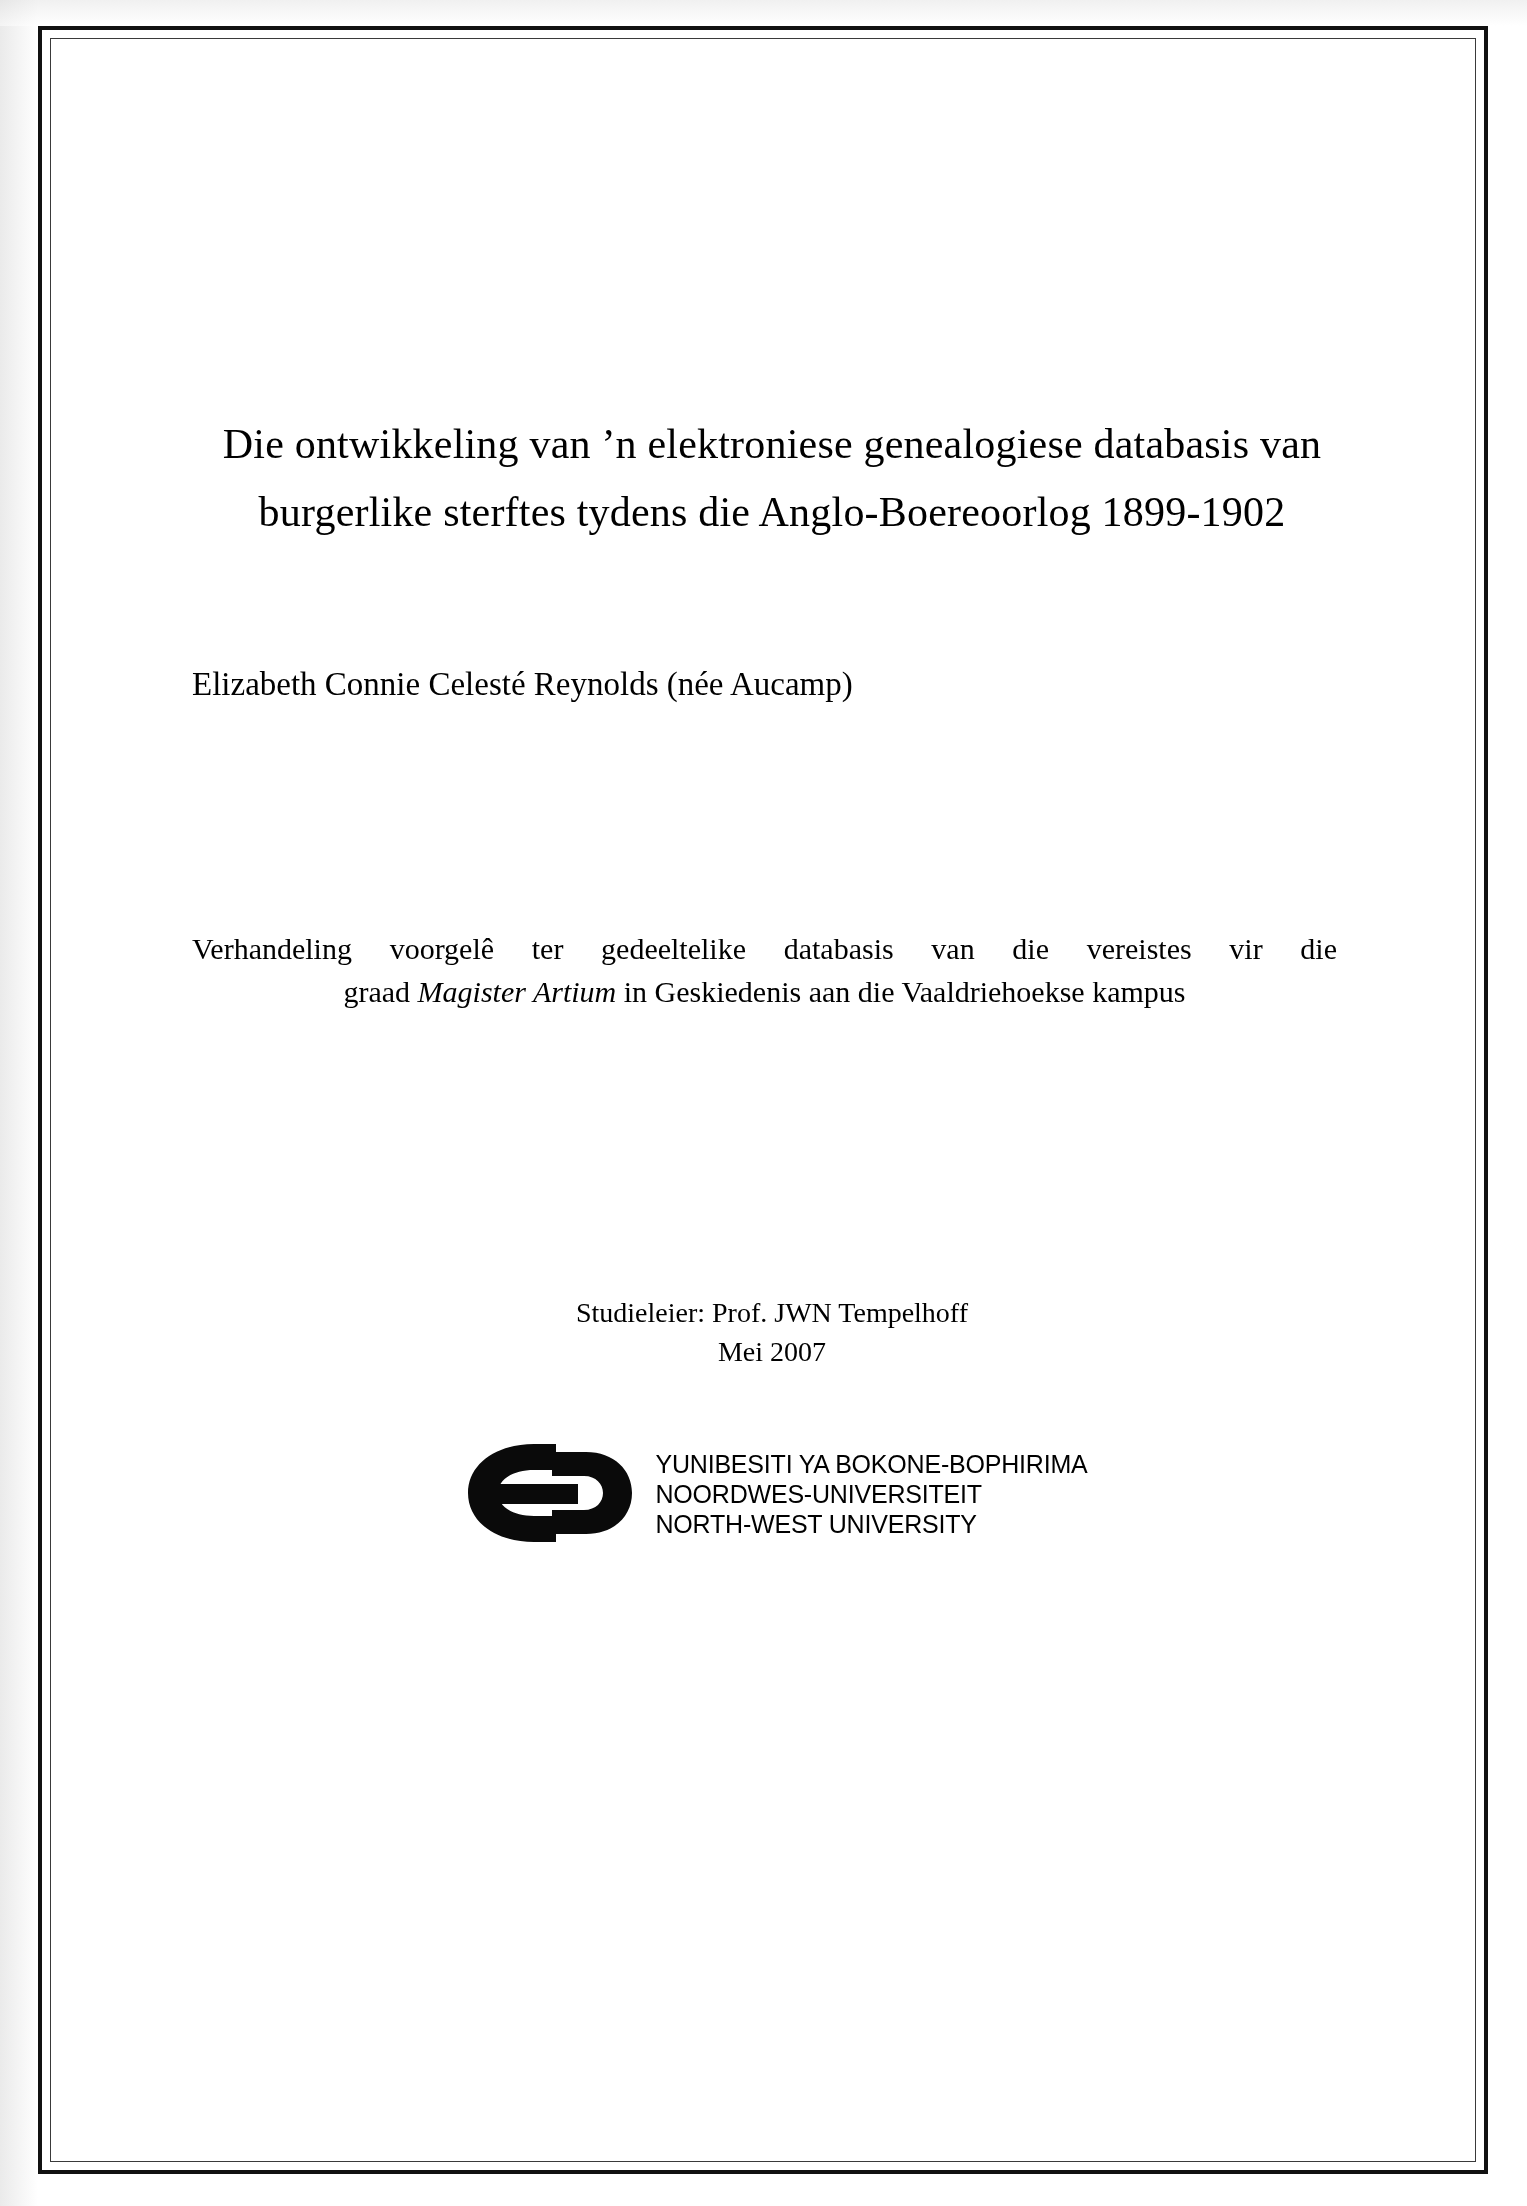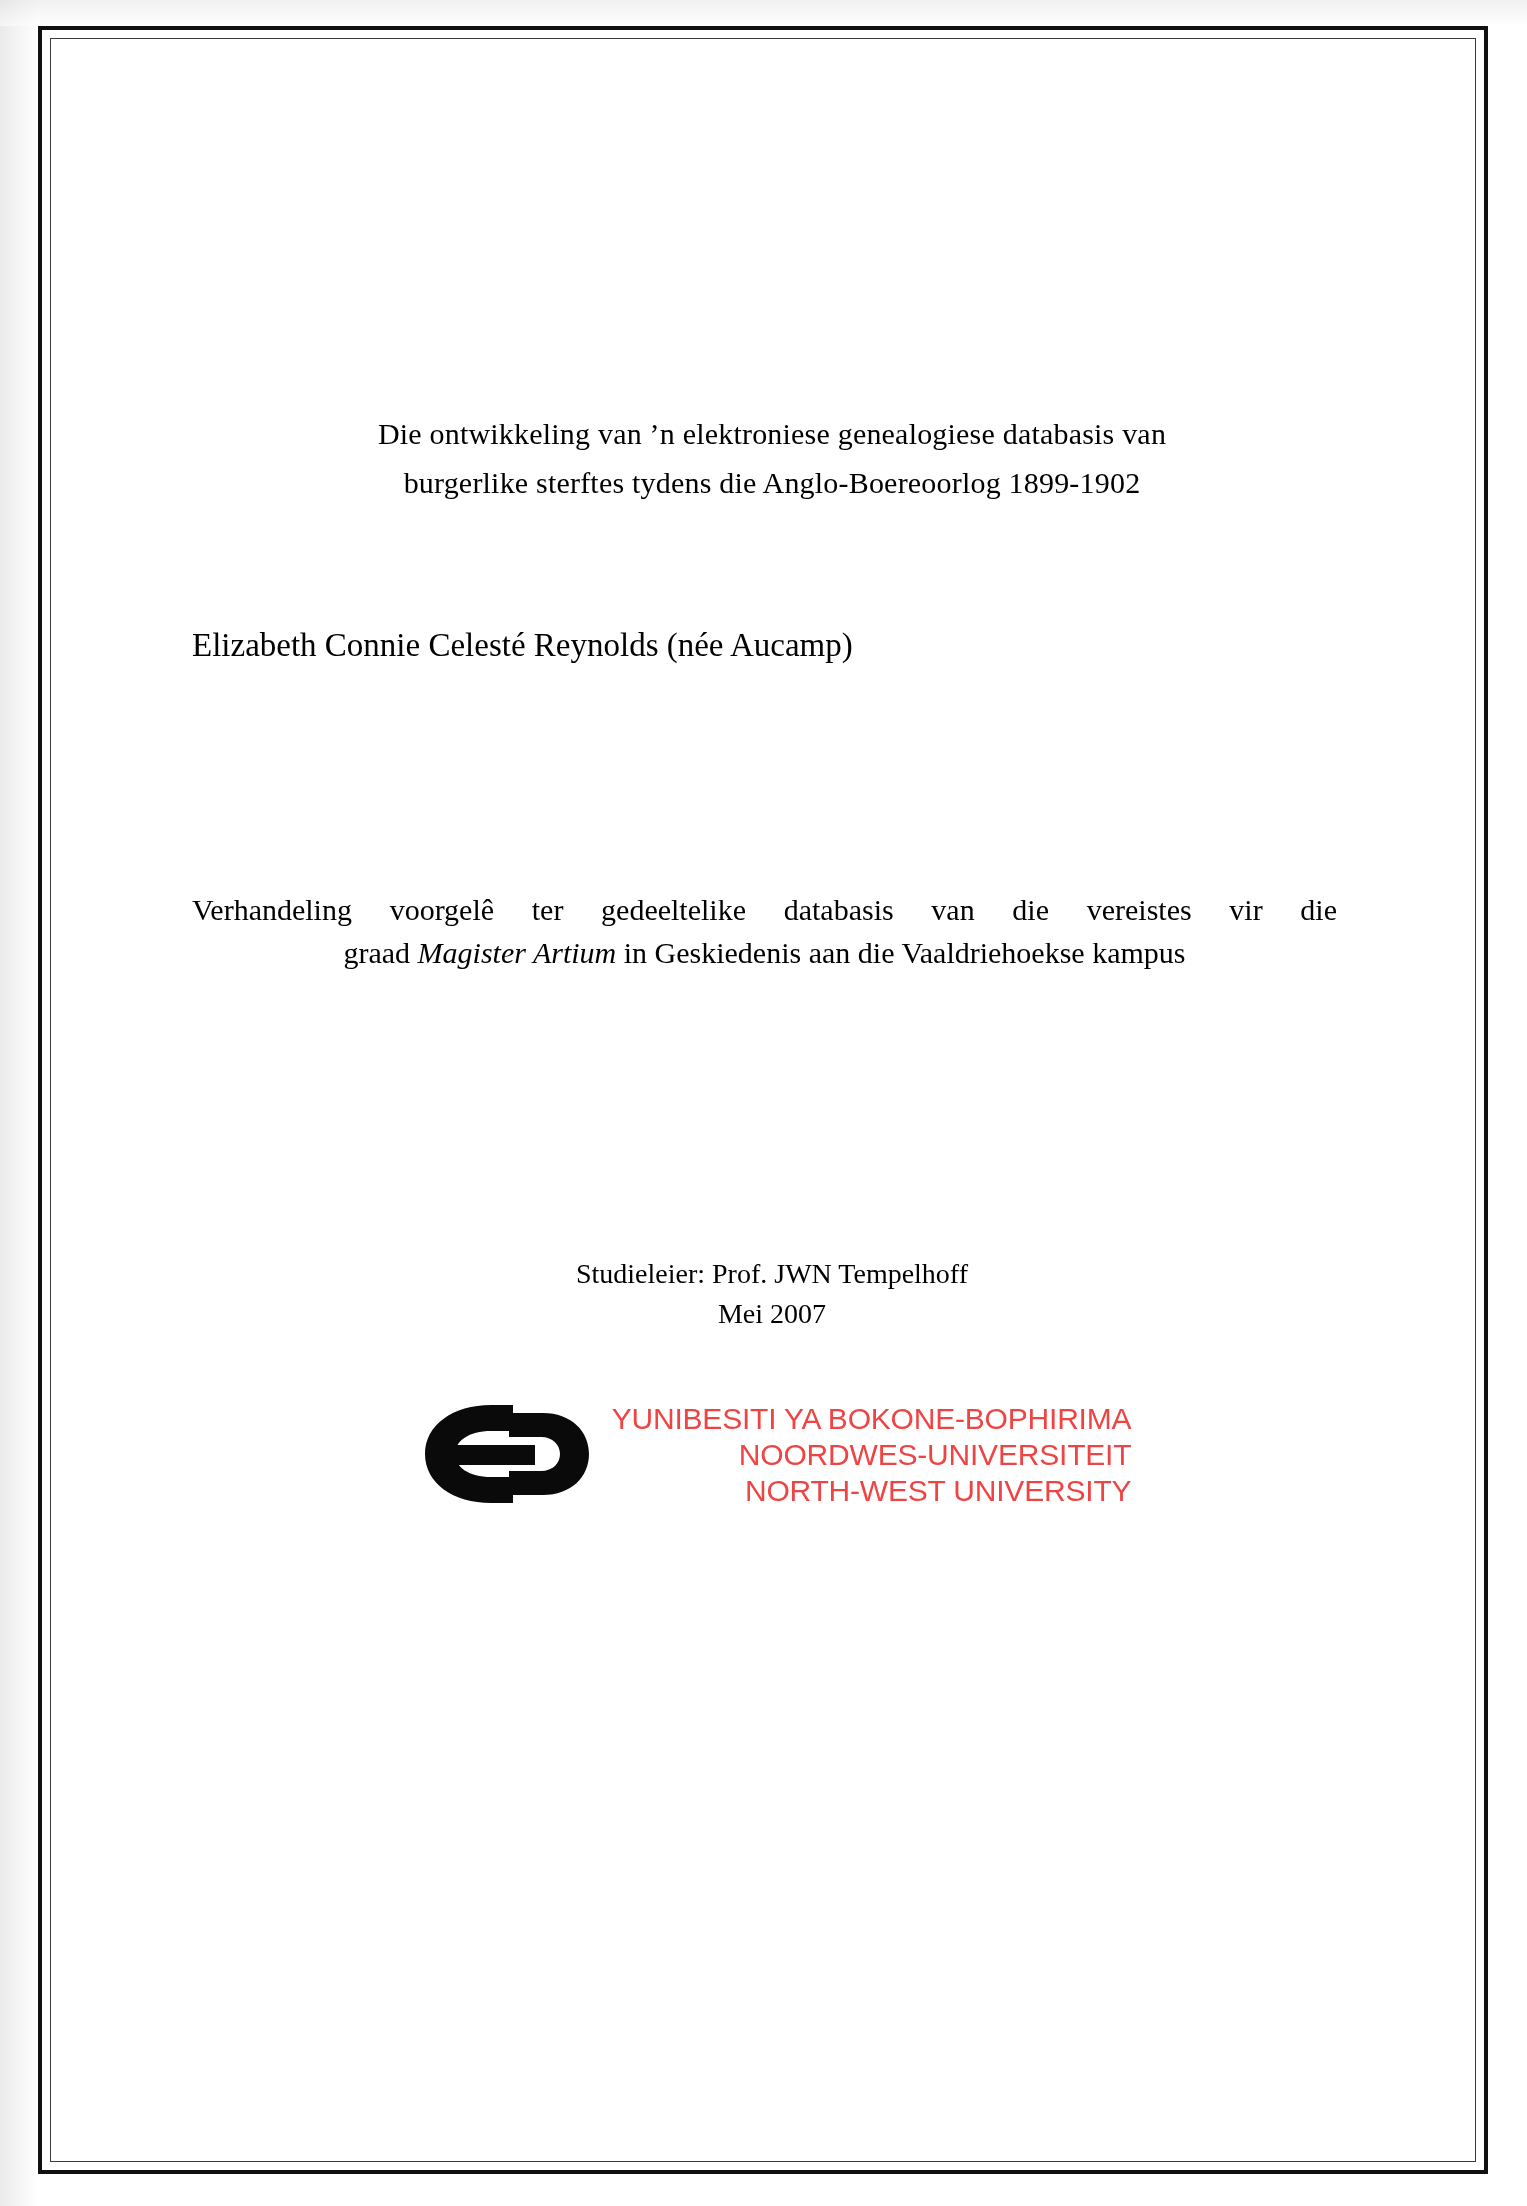--- a/index.html
+++ b/index.html
@@ -54,21 +54,21 @@
     top: 80px;
     width: 1160px;
     height: 2000px;
   }
 
   .title-block {
     margin-top: 300px;
     text-align: center;
   }
   .title-line {
-    font-size: 30px;
+    font-size: 42px;
     line-height: 1.62;
     letter-spacing: 0.2px;
     white-space: nowrap;
   }
 
   .deur {
     text-align: center;
     font-size: 27px;
     margin-top: 295px;
   }
@@ -115,26 +115,26 @@
   .logo-mark {
     width: 185px;
     height: 118px;
     position: relative;
     flex: none;
   }
   .logo-mark svg { display: block; }
 
   .logo-text {
     font-family: "Liberation Sans", sans-serif;
-    font-size: 30px;
+    font-size: 25px;
     line-height: 1.20;
     letter-spacing: -0.2px;
-    text-align: right;
+    text-align: left;
     font-weight: 400;
-    color: #ef4444;
+    color: #000000;
     padding-top: 2px;
   }
   .logo-text div { white-space: nowrap; }
 
   
   .edge-shade-left {
     position: absolute;
     left: 0; top: 0;
     width: 38px; height: 2206px;
     background: linear-gradient(to right, #d9d9d9, #ffffff);

